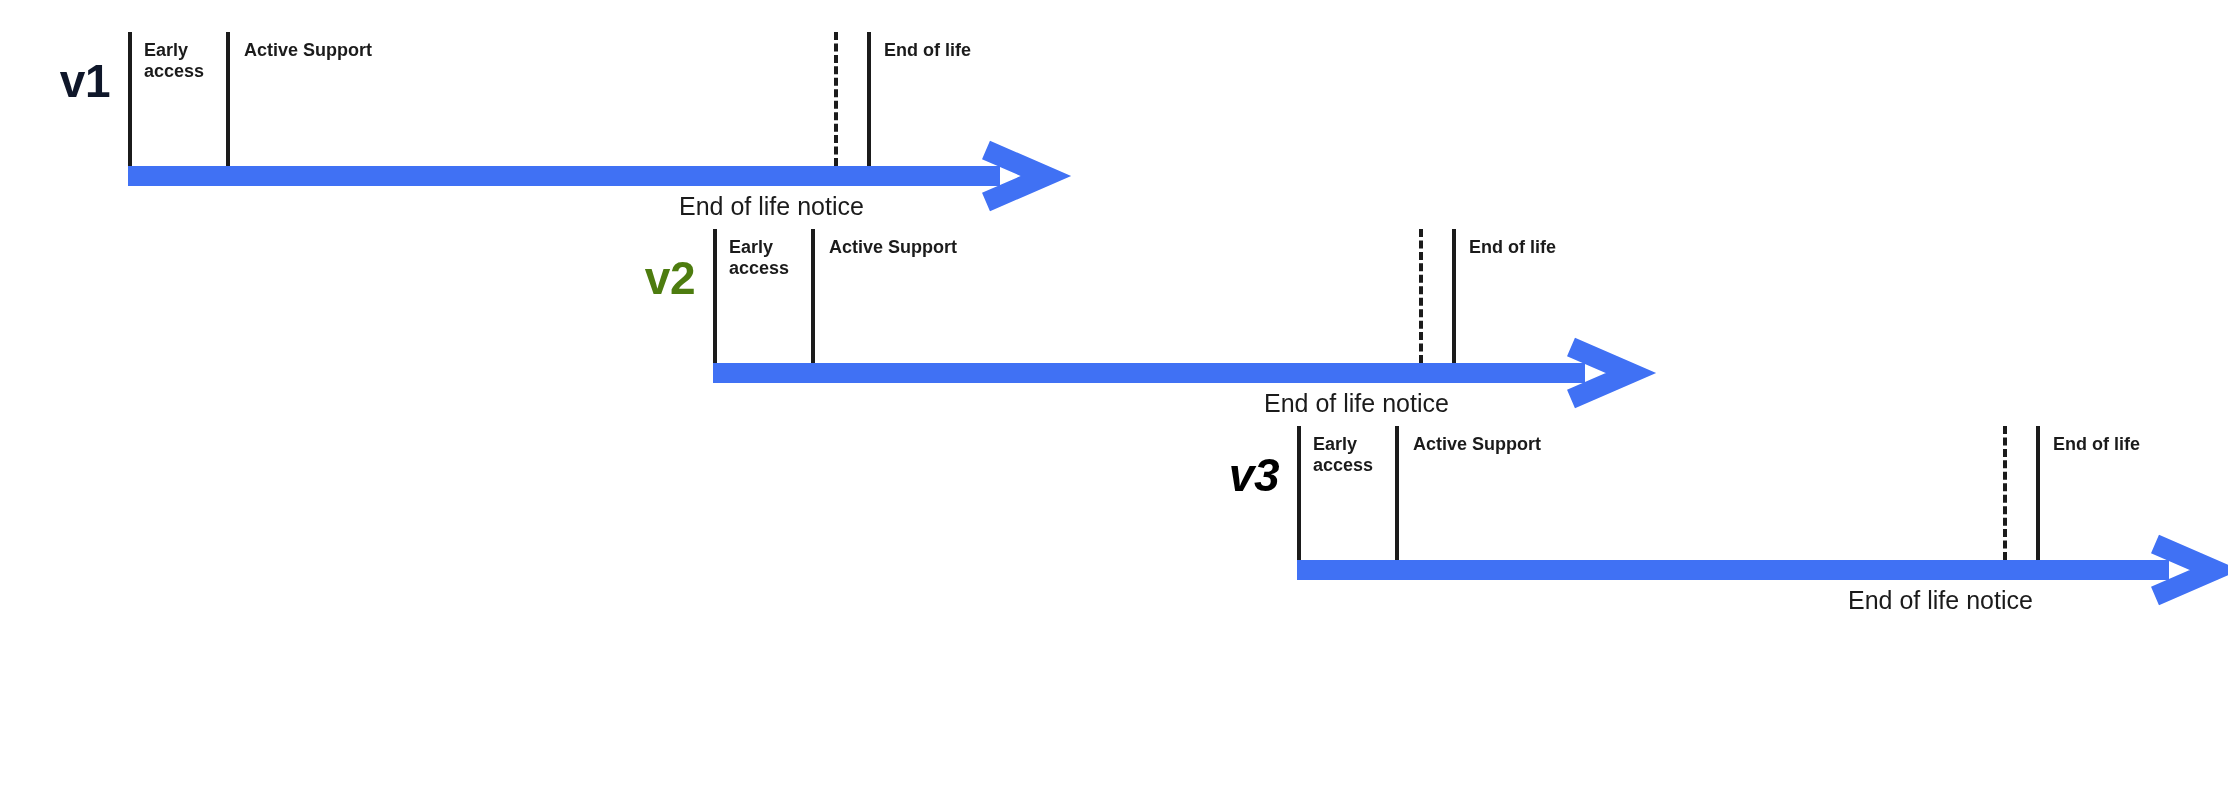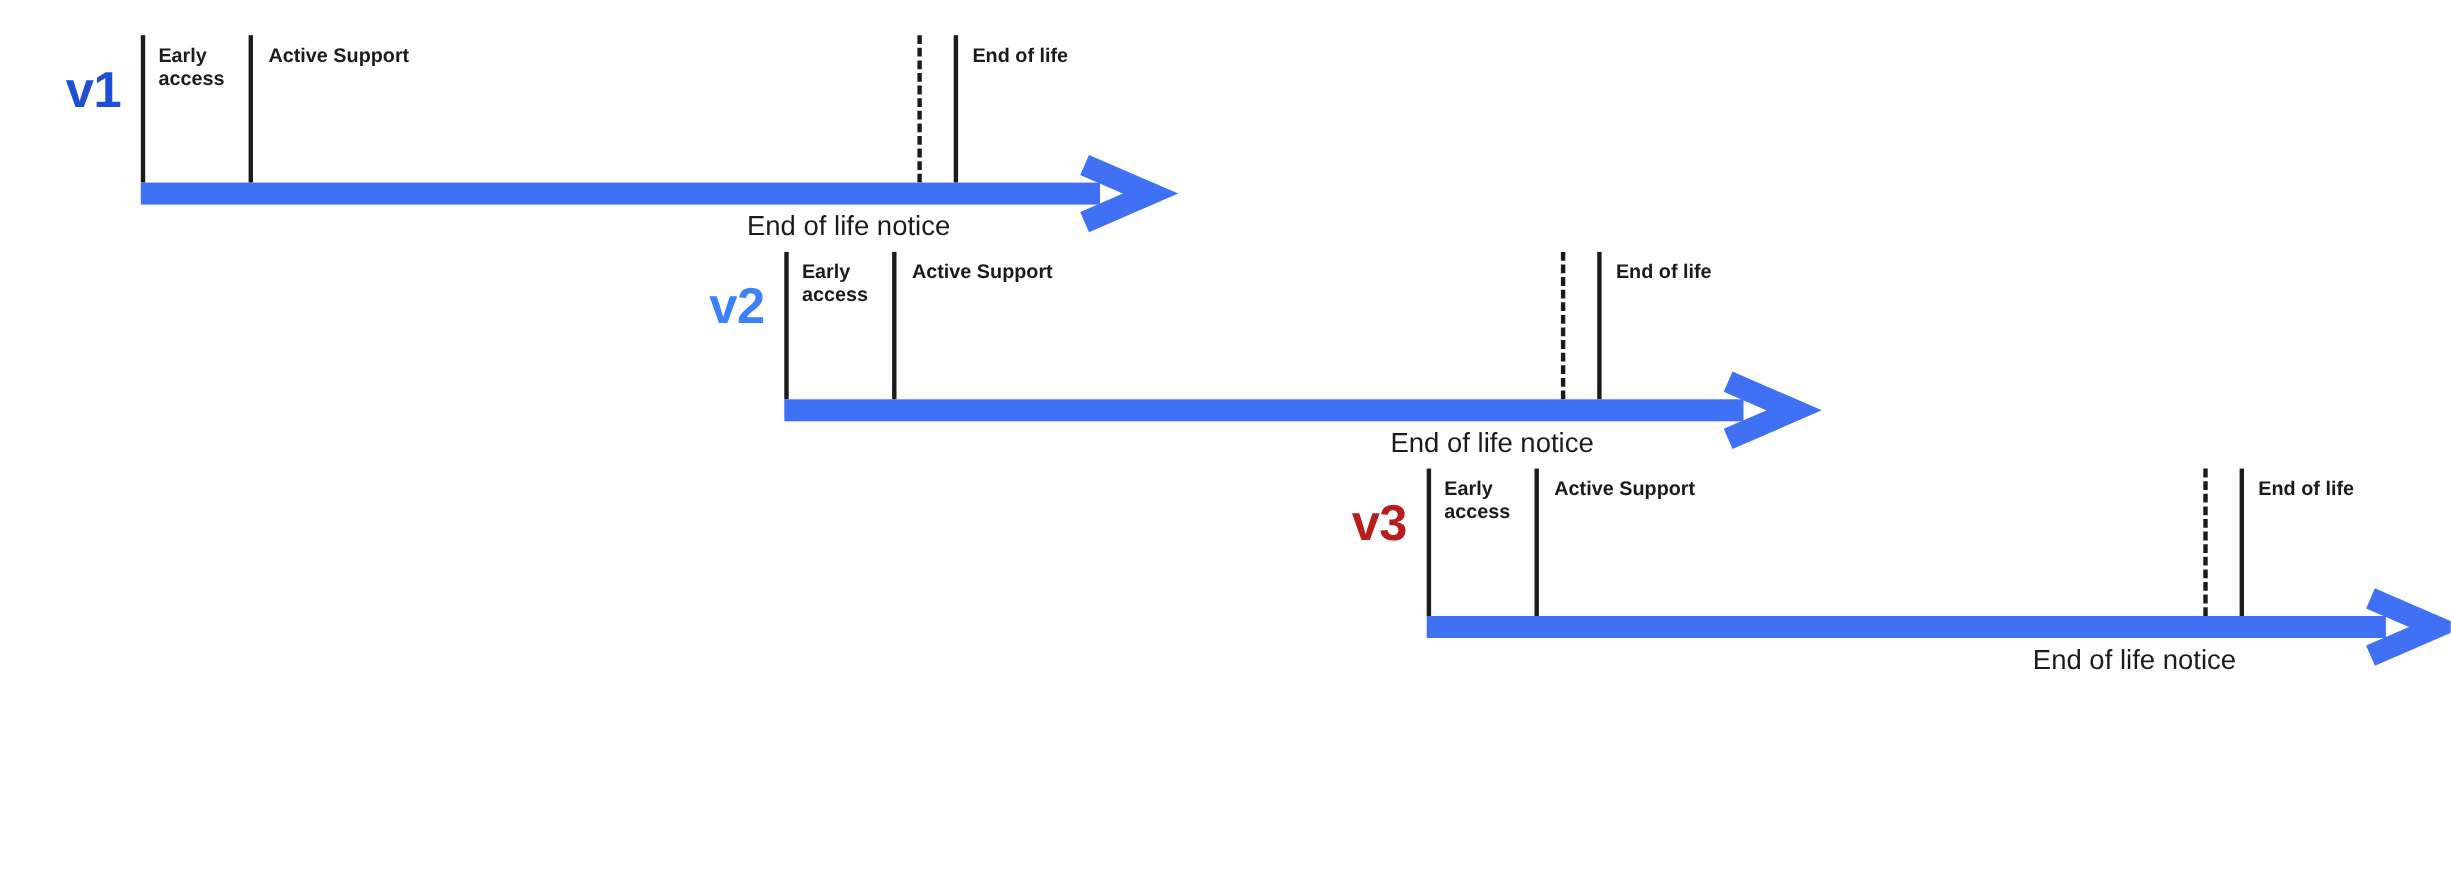--- a/index.html
+++ b/index.html
@@ -93,61 +93,61 @@
     font-weight: 400;
     color: #1b1b1b;
     white-space: nowrap;
   }
 </style>
 </head>
 <body>
 
 <div id="stage">
     <div class="timeline-row" style="left: 24px; top: 14px; width: 1046px;">
-      <div class="version-label" style="color: #1d4ed8;">v1</div>
+      <div class="version-label" style="color: #0f172a;">v1</div>
       <div class="phases" style="width: 914px;">
         <div class="divider" style="left: 0px; background: rgb(27, 27, 27);"></div>
         <div class="phase-label" style="left: 16px; color: rgb(27, 27, 27);">Early
 access</div>
         <div class="divider" style="left: 98px; background: rgb(27, 27, 27);"></div>
         <div class="phase-label" style="left: 116px; color: rgb(27, 27, 27);">Active Support</div>
         <div class="divider dashed" style="left: 706px; border-left-color: rgb(27, 27, 27);"></div>
         <div class="divider" style="left: 739px; background: rgb(27, 27, 27);"></div>
         <div class="phase-label" style="left: 756px; color: rgb(27, 27, 27);">End of life</div>
       </div>
       <div class="arrow" style="left: 104px;">
         <svg width="924" height="54" viewBox="0 0 924 54">
           <rect x="0" y="6" width="872" height="20" fill="#4071f4"></rect>
           <path d="M 858 -10 L 918 16 L 858 42" fill="none" stroke="#4071f4" stroke-width="20" stroke-linecap="butt" stroke-linejoin="miter"></path>
         </svg>
       </div>
       <div class="notice-label" style="left: 655px; color: rgb(27, 27, 27);">End of life notice</div>
     </div>
     <div class="timeline-row" style="left: 609px; top: 211px; width: 1046px;">
-      <div class="version-label" style="color: #3b82f6;">v2</div>
+      <div class="version-label" style="color: #4d7c0f;">v2</div>
       <div class="phases" style="width: 914px;">
         <div class="divider" style="left: 0px; background: rgb(27, 27, 27);"></div>
         <div class="phase-label" style="left: 16px; color: rgb(27, 27, 27);">Early
 access</div>
         <div class="divider" style="left: 98px; background: rgb(27, 27, 27);"></div>
         <div class="phase-label" style="left: 116px; color: rgb(27, 27, 27);">Active Support</div>
         <div class="divider dashed" style="left: 706px; border-left-color: rgb(27, 27, 27);"></div>
         <div class="divider" style="left: 739px; background: rgb(27, 27, 27);"></div>
         <div class="phase-label" style="left: 756px; color: rgb(27, 27, 27);">End of life</div>
       </div>
       <div class="arrow" style="left: 104px;">
         <svg width="924" height="54" viewBox="0 0 924 54">
           <rect x="0" y="6" width="872" height="20" fill="#4071f4"></rect>
           <path d="M 858 -10 L 918 16 L 858 42" fill="none" stroke="#4071f4" stroke-width="20" stroke-linecap="butt" stroke-linejoin="miter"></path>
         </svg>
       </div>
       <div class="notice-label" style="left: 655px; color: rgb(27, 27, 27);">End of life notice</div>
     </div>
     <div class="timeline-row" style="left: 1193px; top: 408px; width: 1046px;">
-      <div class="version-label" style="color: #b91c1c;">v3</div>
+      <div class="version-label" style="color: #000000; font-style: italic;">v3</div>
       <div class="phases" style="width: 914px;">
         <div class="divider" style="left: 0px; background: rgb(27, 27, 27);"></div>
         <div class="phase-label" style="left: 16px; color: rgb(27, 27, 27);">Early
 access</div>
         <div class="divider" style="left: 98px; background: rgb(27, 27, 27);"></div>
         <div class="phase-label" style="left: 116px; color: rgb(27, 27, 27);">Active Support</div>
         <div class="divider dashed" style="left: 706px; border-left-color: rgb(27, 27, 27);"></div>
         <div class="divider" style="left: 739px; background: rgb(27, 27, 27);"></div>
         <div class="phase-label" style="left: 756px; color: rgb(27, 27, 27);">End of life</div>
       </div>

